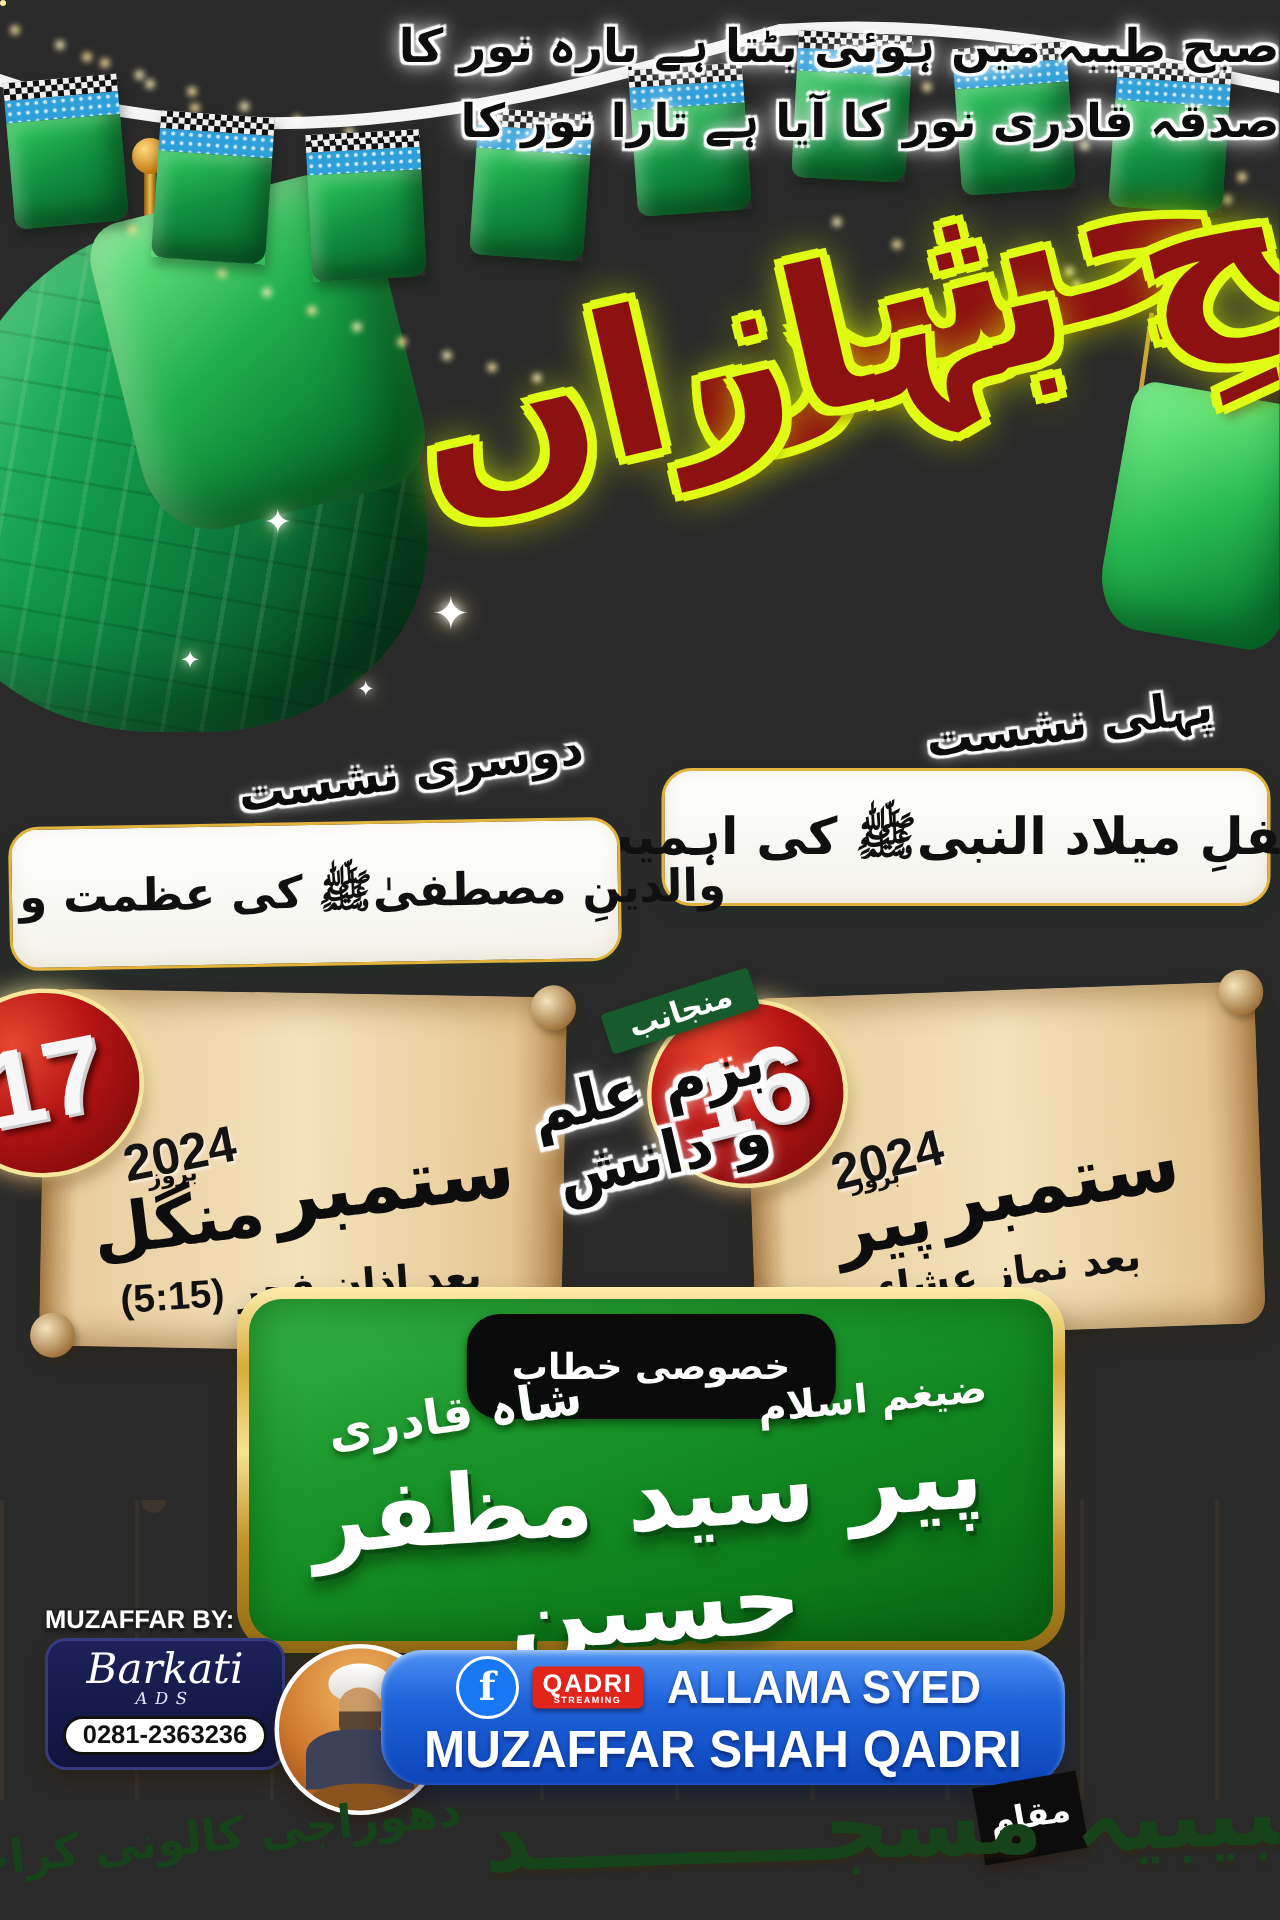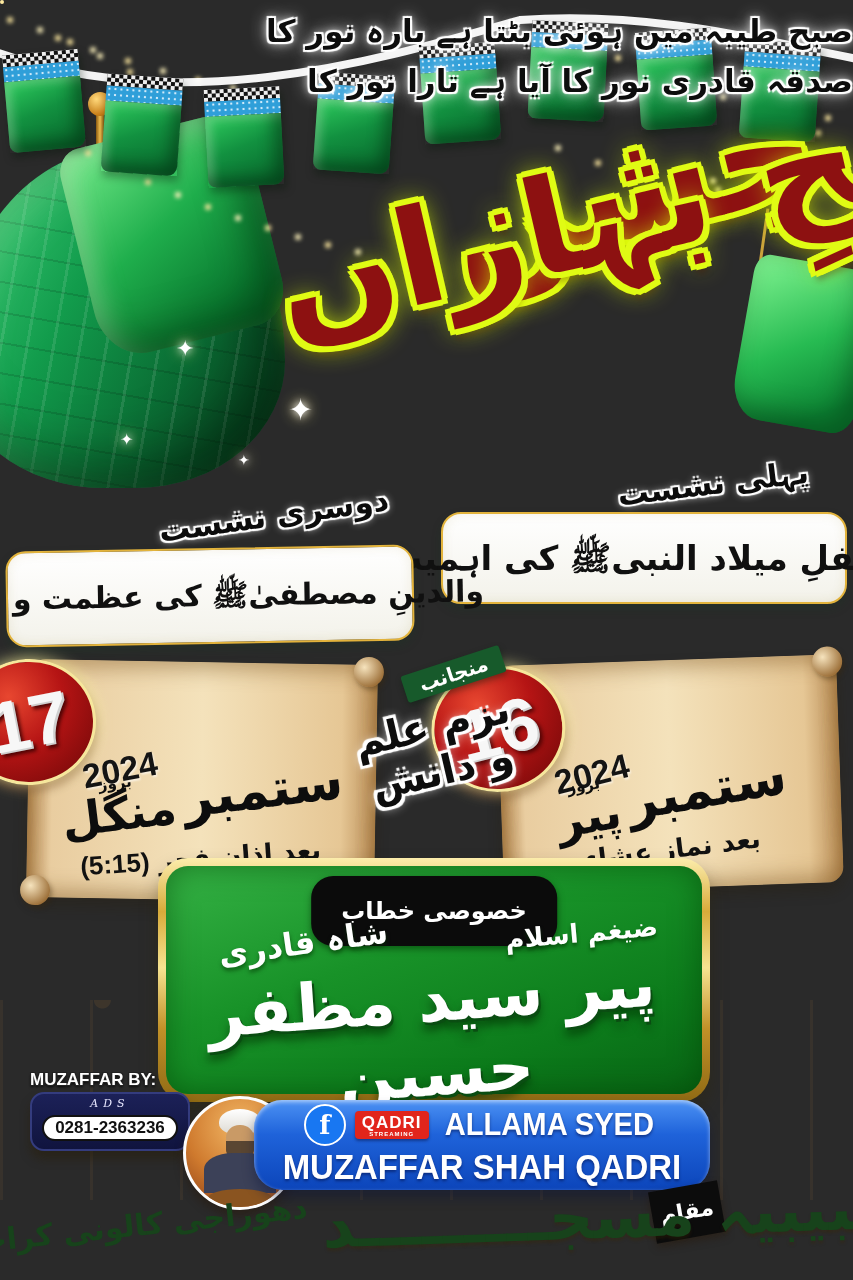--- a/index.html
+++ b/index.html
@@ -307,20 +307,21 @@
     <div class="banner-in">
       <div class="specpill">خصوصی خطاب</div>
       <div class="honor">ضیغم اسلام</div>
       <div class="spk2">شاہ قادری</div>
       <div class="spk1">پیر سید مظفر حسین</div>
     </div>
   </div>
 
   <div class="abs dheading">MUZAFFAR BY:</div>
   <div class="abs dbox">
+    <div class="dname">Barkati</div>
     <div class="dtype">ADS</div>
     <div class="dphone">0281-2363236</div>
   </div>
 
   <div class="abs photo">
     <div class="turban"></div>
     <div class="face"></div>
     <div class="beard"></div>
     <div class="robe"></div>
     <div class="desk"></div>

